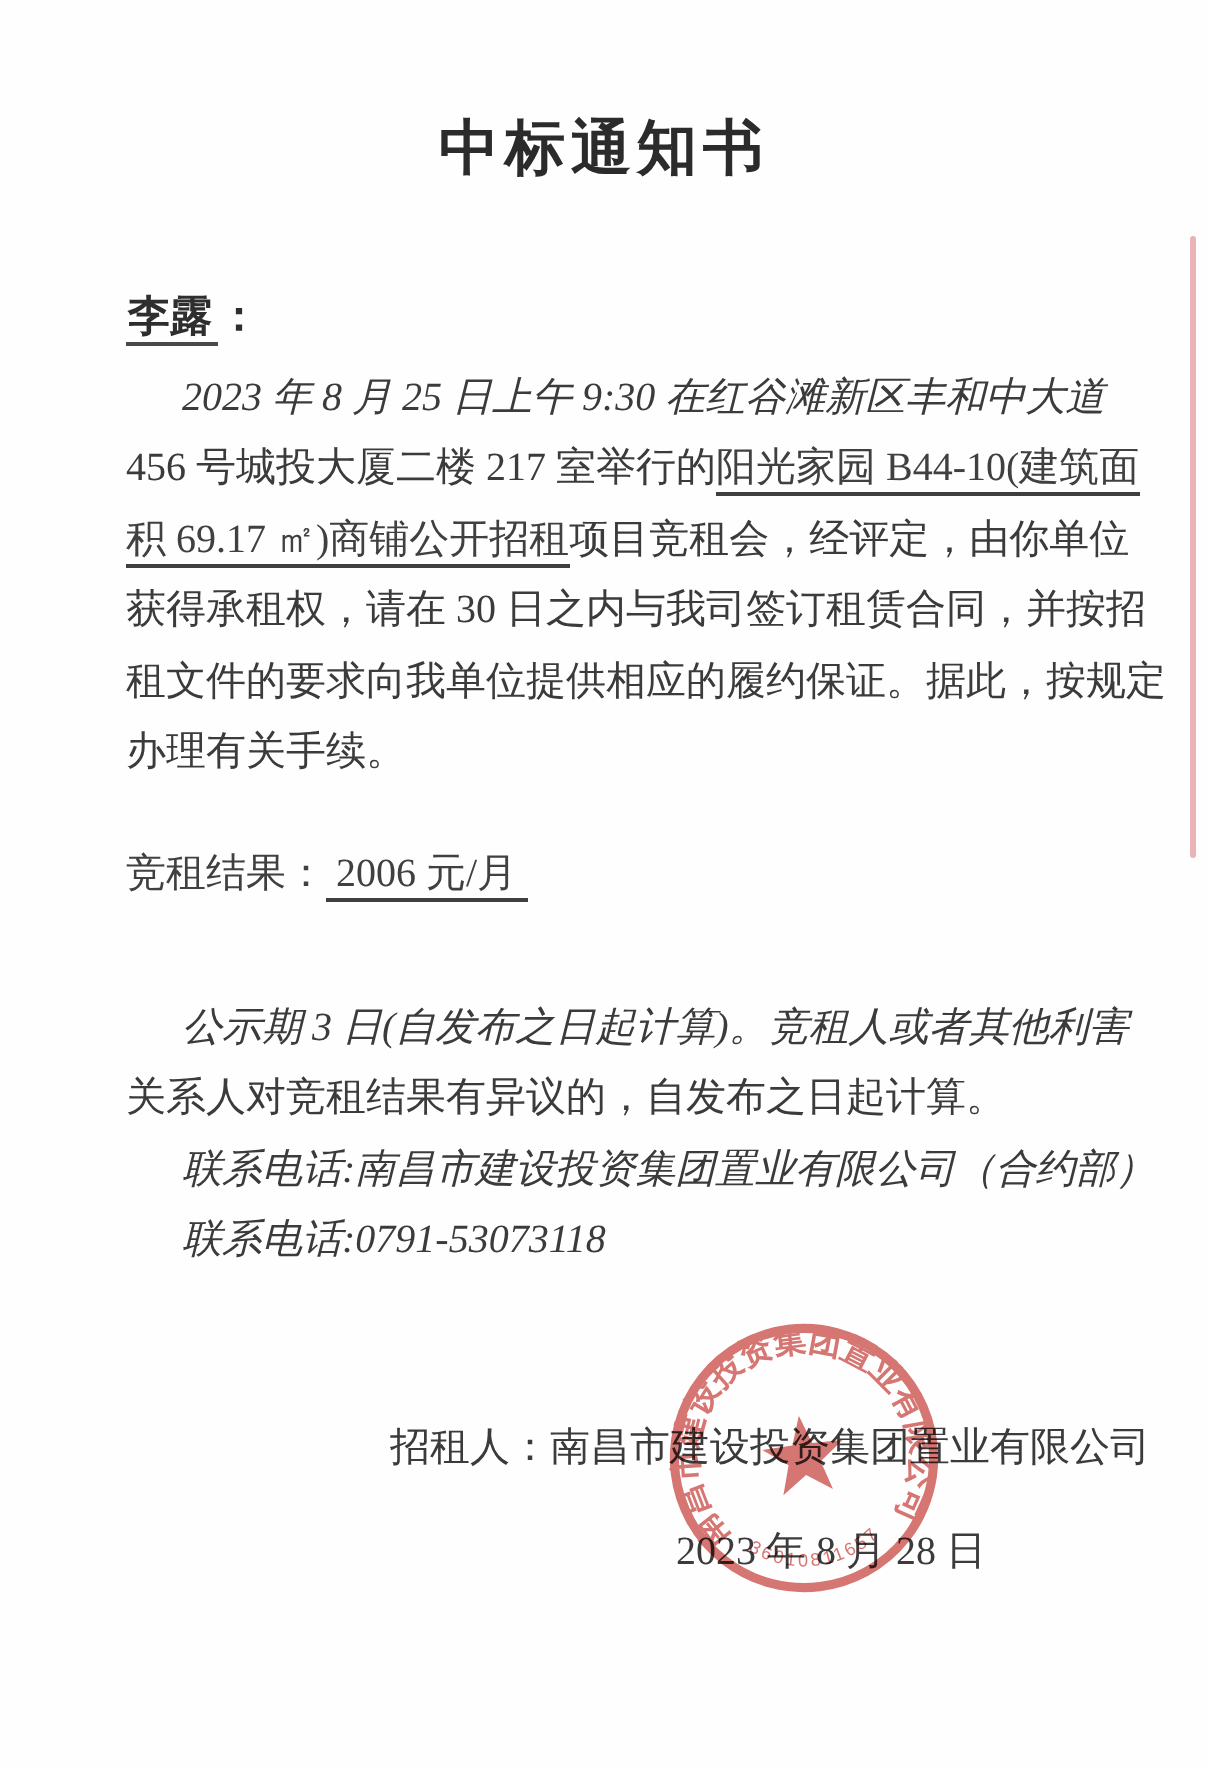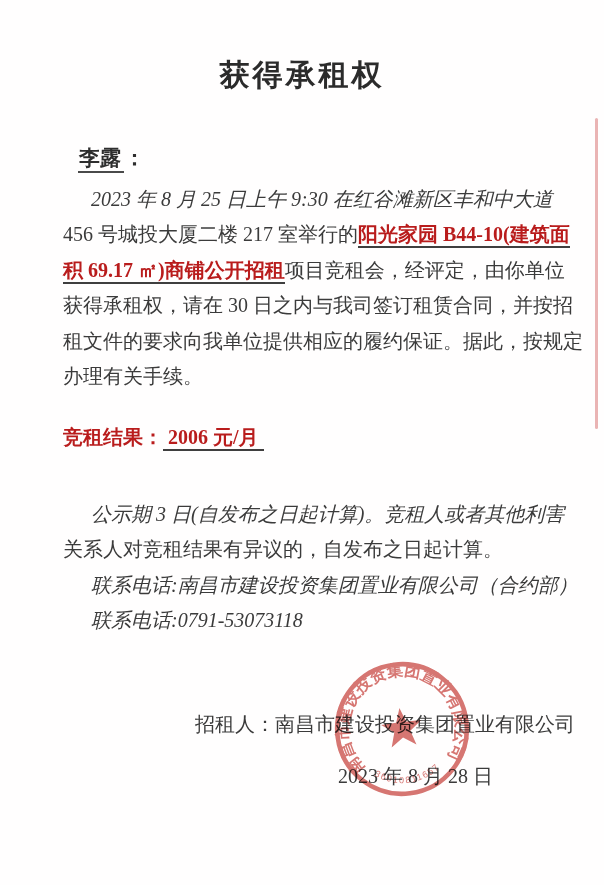--- a/index.html
+++ b/index.html
@@ -11,35 +11,35 @@
     font-family:"Liberation Serif","DejaVu Serif",serif;
     color:#3b3b3b;
   }
   .doc-title{
     position:absolute;top:54px;left:0;right:0;
     text-align:center;
     font-size:30px;font-weight:bold;letter-spacing:3px;
     color:#2b2b2b;line-height:42px;
   }
   .salutation{
-    position:absolute;top:141px;left:78px;
+    position:absolute;top:141px;left:63px;
     font-size:21px;font-weight:bold;line-height:35px;color:#2e2e2e;
     white-space:pre;
   }
   .salutation .name{border-bottom:2px solid #4a4a4a;padding:0 3px 1px 1px;}
   .textblock{position:absolute;left:63px;width:520px;}
   .tb-para1{top:182px;}
   .tb-result{top:420px;}
   .tb-block2{top:497px;}
   .line{
     height:35.4px;line-height:35.4px;
     font-size:20px;white-space:pre;color:#3b3b3b;
   }
   .line.ind{padding-left:28px;font-style:italic;}
-  .seg.b{font-weight:bold;color:#b91c1c;}
+  .seg.b{font-weight:normal;color:#404040;}
   .seg.u{border-bottom:2px solid #3f3f3f;padding-bottom:1px;}
   .closing-signer{
     position:absolute;top:707px;left:195px;
     font-size:20px;line-height:35px;white-space:pre;color:#3b3b3b;
   }
   .closing-date{
     position:absolute;top:745px;left:338px;
     font-size:20px;line-height:35px;white-space:pre;color:#3b3b3b;margin-top:14px;
   }
   .seal{
@@ -50,21 +50,21 @@
   .edge-mark{
     position:absolute;left:595px;top:118px;width:3px;height:311px;
     background:#eab4b4;border-radius:2px;
   }
 </style>
 </head>
 <body>
 
 <div class="page">
 
-  <div class="doc-title">获得承租权</div>
+  <div class="doc-title">中标通知书</div>
 
   <div class="salutation"><span class="name">李露</span><span>：</span></div>
 
   <div class="textblock tb-para1">
       <div class="line ind"><span class="seg">2023 年 8 月 25 日上午 9:30 在红谷滩新区丰和中大道</span></div>
       <div class="line"><span class="seg">456 号城投大厦二楼 217 室举行的</span><span class="seg b u">阳光家园 B44-10(建筑面</span></div>
       <div class="line"><span class="seg b u">积 69.17 ㎡)商铺公开招租</span><span class="seg">项目竞租会，经评定，由你单位</span></div>
       <div class="line"><span class="seg">获得承租权，请在 30 日之内与我司签订租赁合同，并按招</span></div>
       <div class="line"><span class="seg">租文件的要求向我单位提供相应的履约保证。据此，按规定</span></div>
       <div class="line"><span class="seg">办理有关手续。</span></div>

